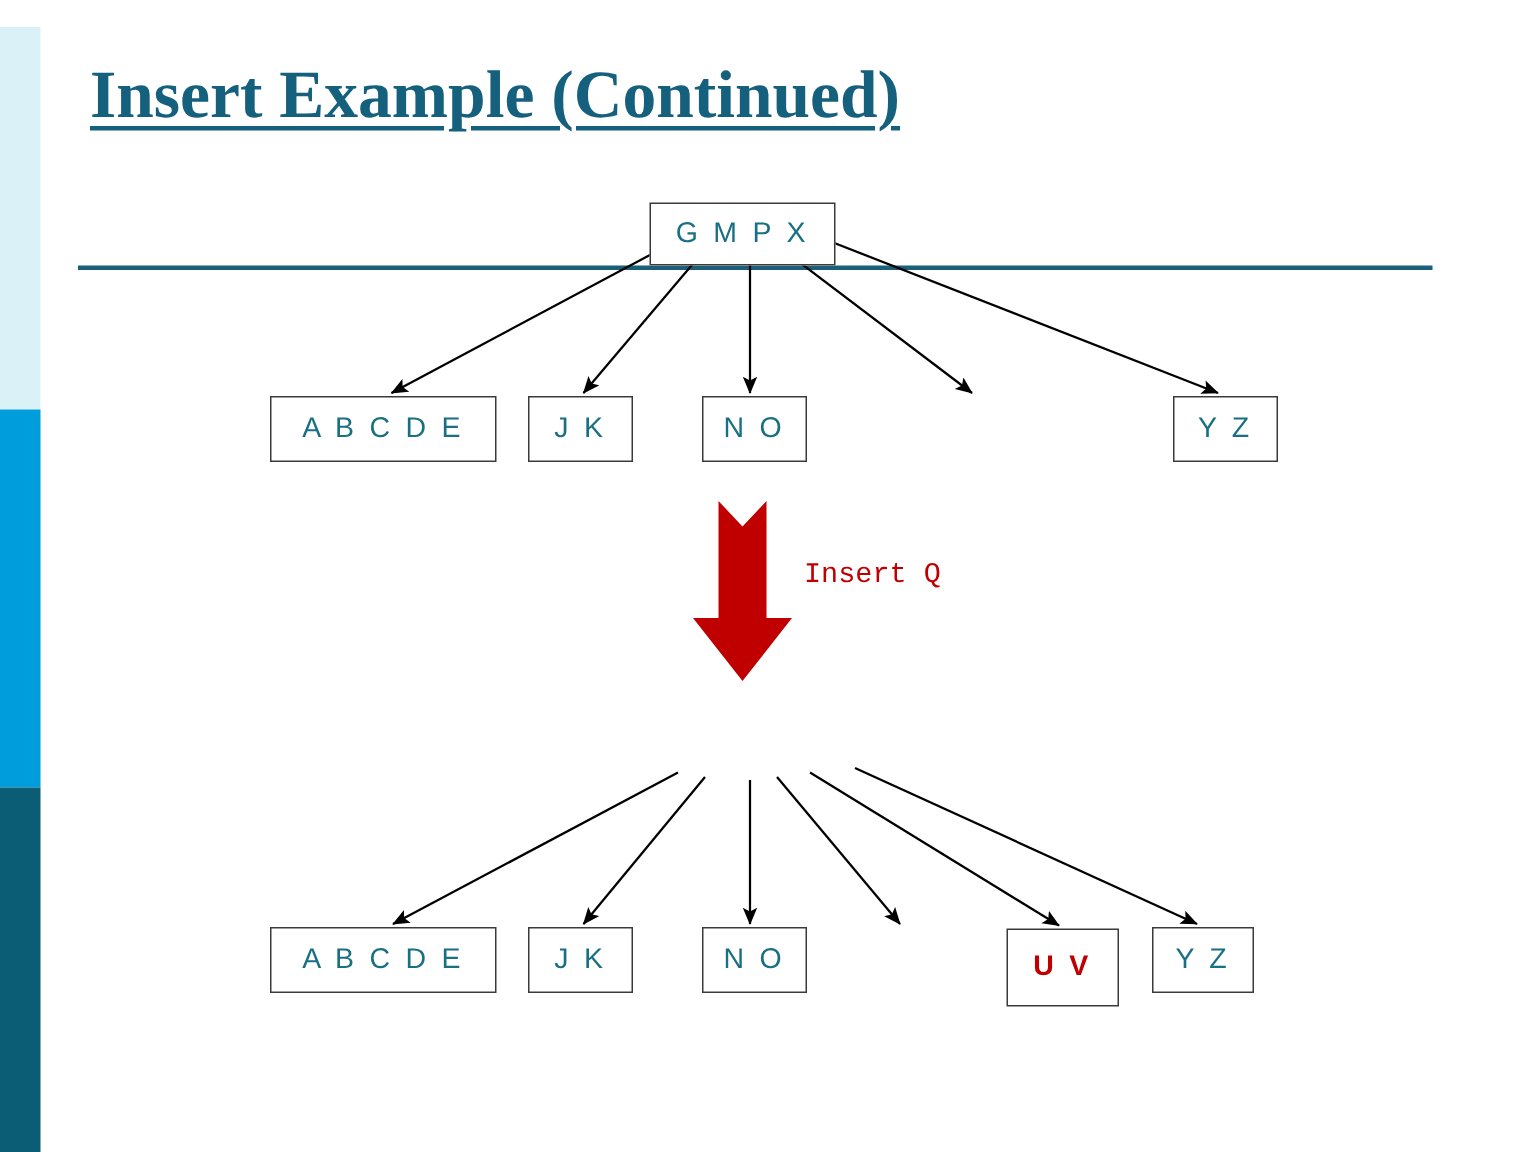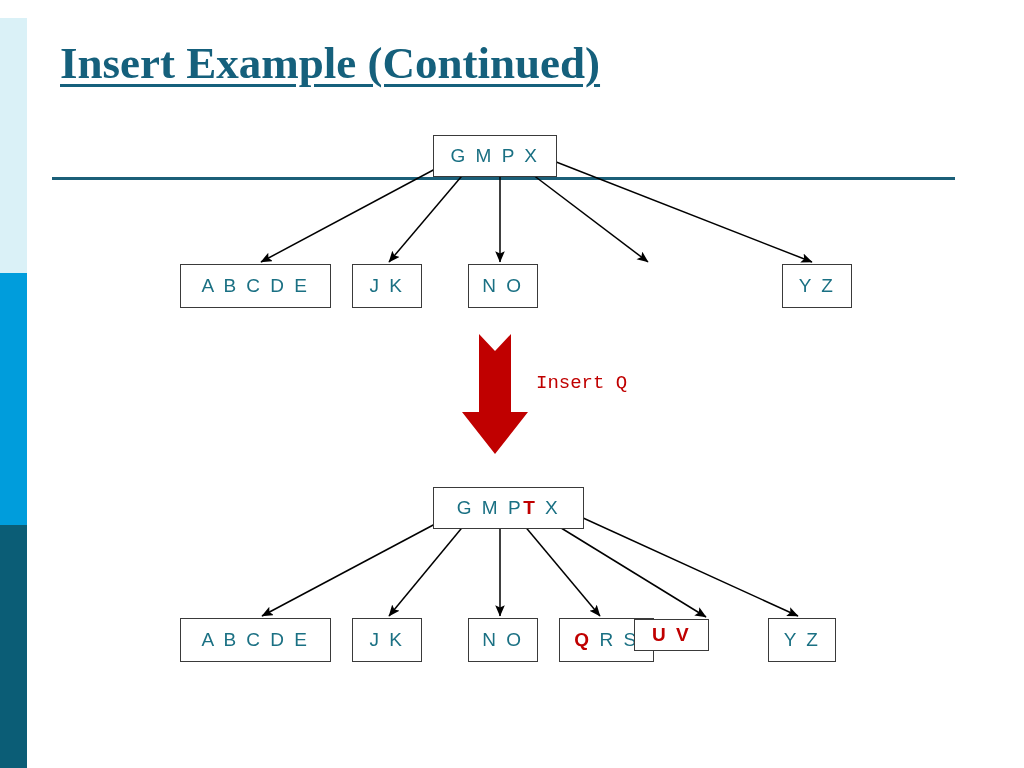--- a/index.html
+++ b/index.html
@@ -167,45 +167,31 @@
   </div>
   <div class="node" style="left:782px; top:246px; width:70px; height:44px;">
     <span>Y Z</span>
   </div>
 
   <svg class="insert-arrow" viewBox="0 0 66 120" xmlns="http://www.w3.org/2000/svg">
     <path d="M17,0 L33,17 L49,0 L49,78 L66,78 L33,120 L0,78 L17,78 Z" fill="#c00000"></path>
   </svg>
   <div class="insert-label">Insert Q</div>
 
-  <div class="node" style="left:433px; top:469px; width:151px; height:42px;">
-    <span>
-      <span>G</span>
-      <span>M</span>
-      <span>P</span><span class="hl">T</span>
-      <span>X</span>
-    </span>
-  </div>
 
   <div class="node" style="left:180px; top:600px; width:151px; height:44px;">
     <span>A B C D E</span>
   </div>
   <div class="node" style="left:352px; top:600px; width:70px; height:44px;">
     <span>J K</span>
   </div>
   <div class="node" style="left:468px; top:600px; width:70px; height:44px;">
     <span>N O</span>
   </div>
-  <div class="node" style="left:559px; top:600px; width:95px; height:44px;">
-    <span><span class="hl">Q</span>
-      <span>R</span>
-      <span>S</span>
-    </span>
-  </div>
-  <div class="node" style="left:634px; top:601px; width:75px; height:32px;">
+  <div class="node" style="left:671px; top:601px; width:75px; height:52px;">
     <span><span class="hl">U</span>
       <span class="hl">V</span>
     </span>
   </div>
   <div class="node" style="left:768px; top:600px; width:68px; height:44px;">
     <span>Y Z</span>
   </div>
 
 </div>
 

